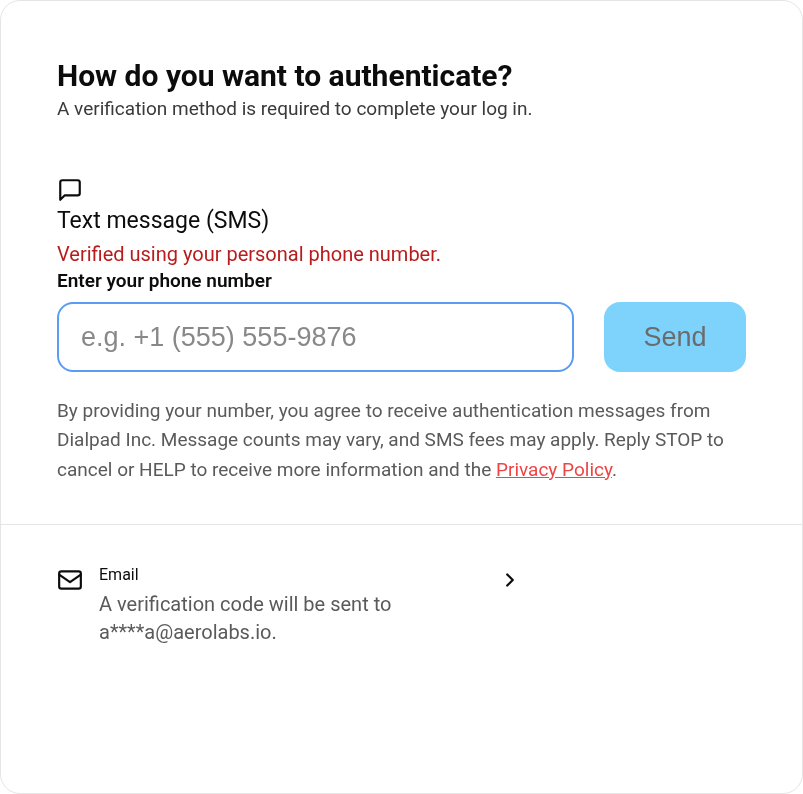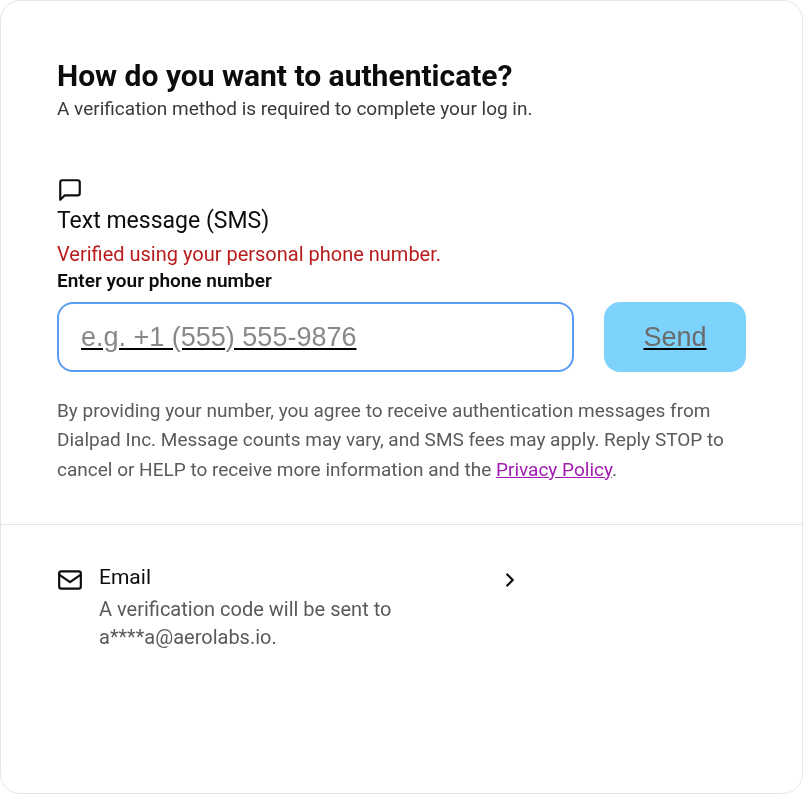--- a/index.html
+++ b/index.html
@@ -67,21 +67,20 @@
     .input-label {
       font-size: 19px;
       font-weight: 600;
       color: #0c0c0c;
       margin-bottom: 10px;
     }
     .input-row {
       display: flex;
       gap: 30px;
       align-items: center;
-      text-decoration: underline;
     }
     .phone-input {
       flex: 1;
       height: 70px;
       border: 2px solid #5a9cf4;
       border-radius: 16px;
       padding: 0 22px;
       font-size: 27px;
       color: #0c0c0c;
       outline: none;
@@ -100,21 +99,21 @@
       font-weight: 400;
       cursor: pointer;
     }
     .disclaimer {
       font-size: 19px;
       color: #5a5a5a;
       line-height: 1.55;
       margin-top: 24px;
     }
     .disclaimer a {
-      color: #a21caf;
+      color: #ef4444;
     }
     .divider {
       border: none;
       border-top: 1px solid #e5e5e5;
       margin: 40px -56px 40px -56px;
     }
     .email-row {
       display: flex;
       align-items: flex-start;
     }
@@ -128,21 +127,21 @@
       height: 22px;
       stroke: #0c0c0c;
       stroke-width: 2.5;
       fill: none;
     }
     .email-content {
       flex: 1;
       max-width: 400px;
     }
     .email-title {
-      font-size: 21px;
+      font-size: 16px;
       font-weight: 400;
       color: #0c0c0c;
       margin-bottom: 6px;
     }
     .email-desc {
       font-size: 20px;
       color: #5a5a5a;
       line-height: 1.4;
     }
   </style>

